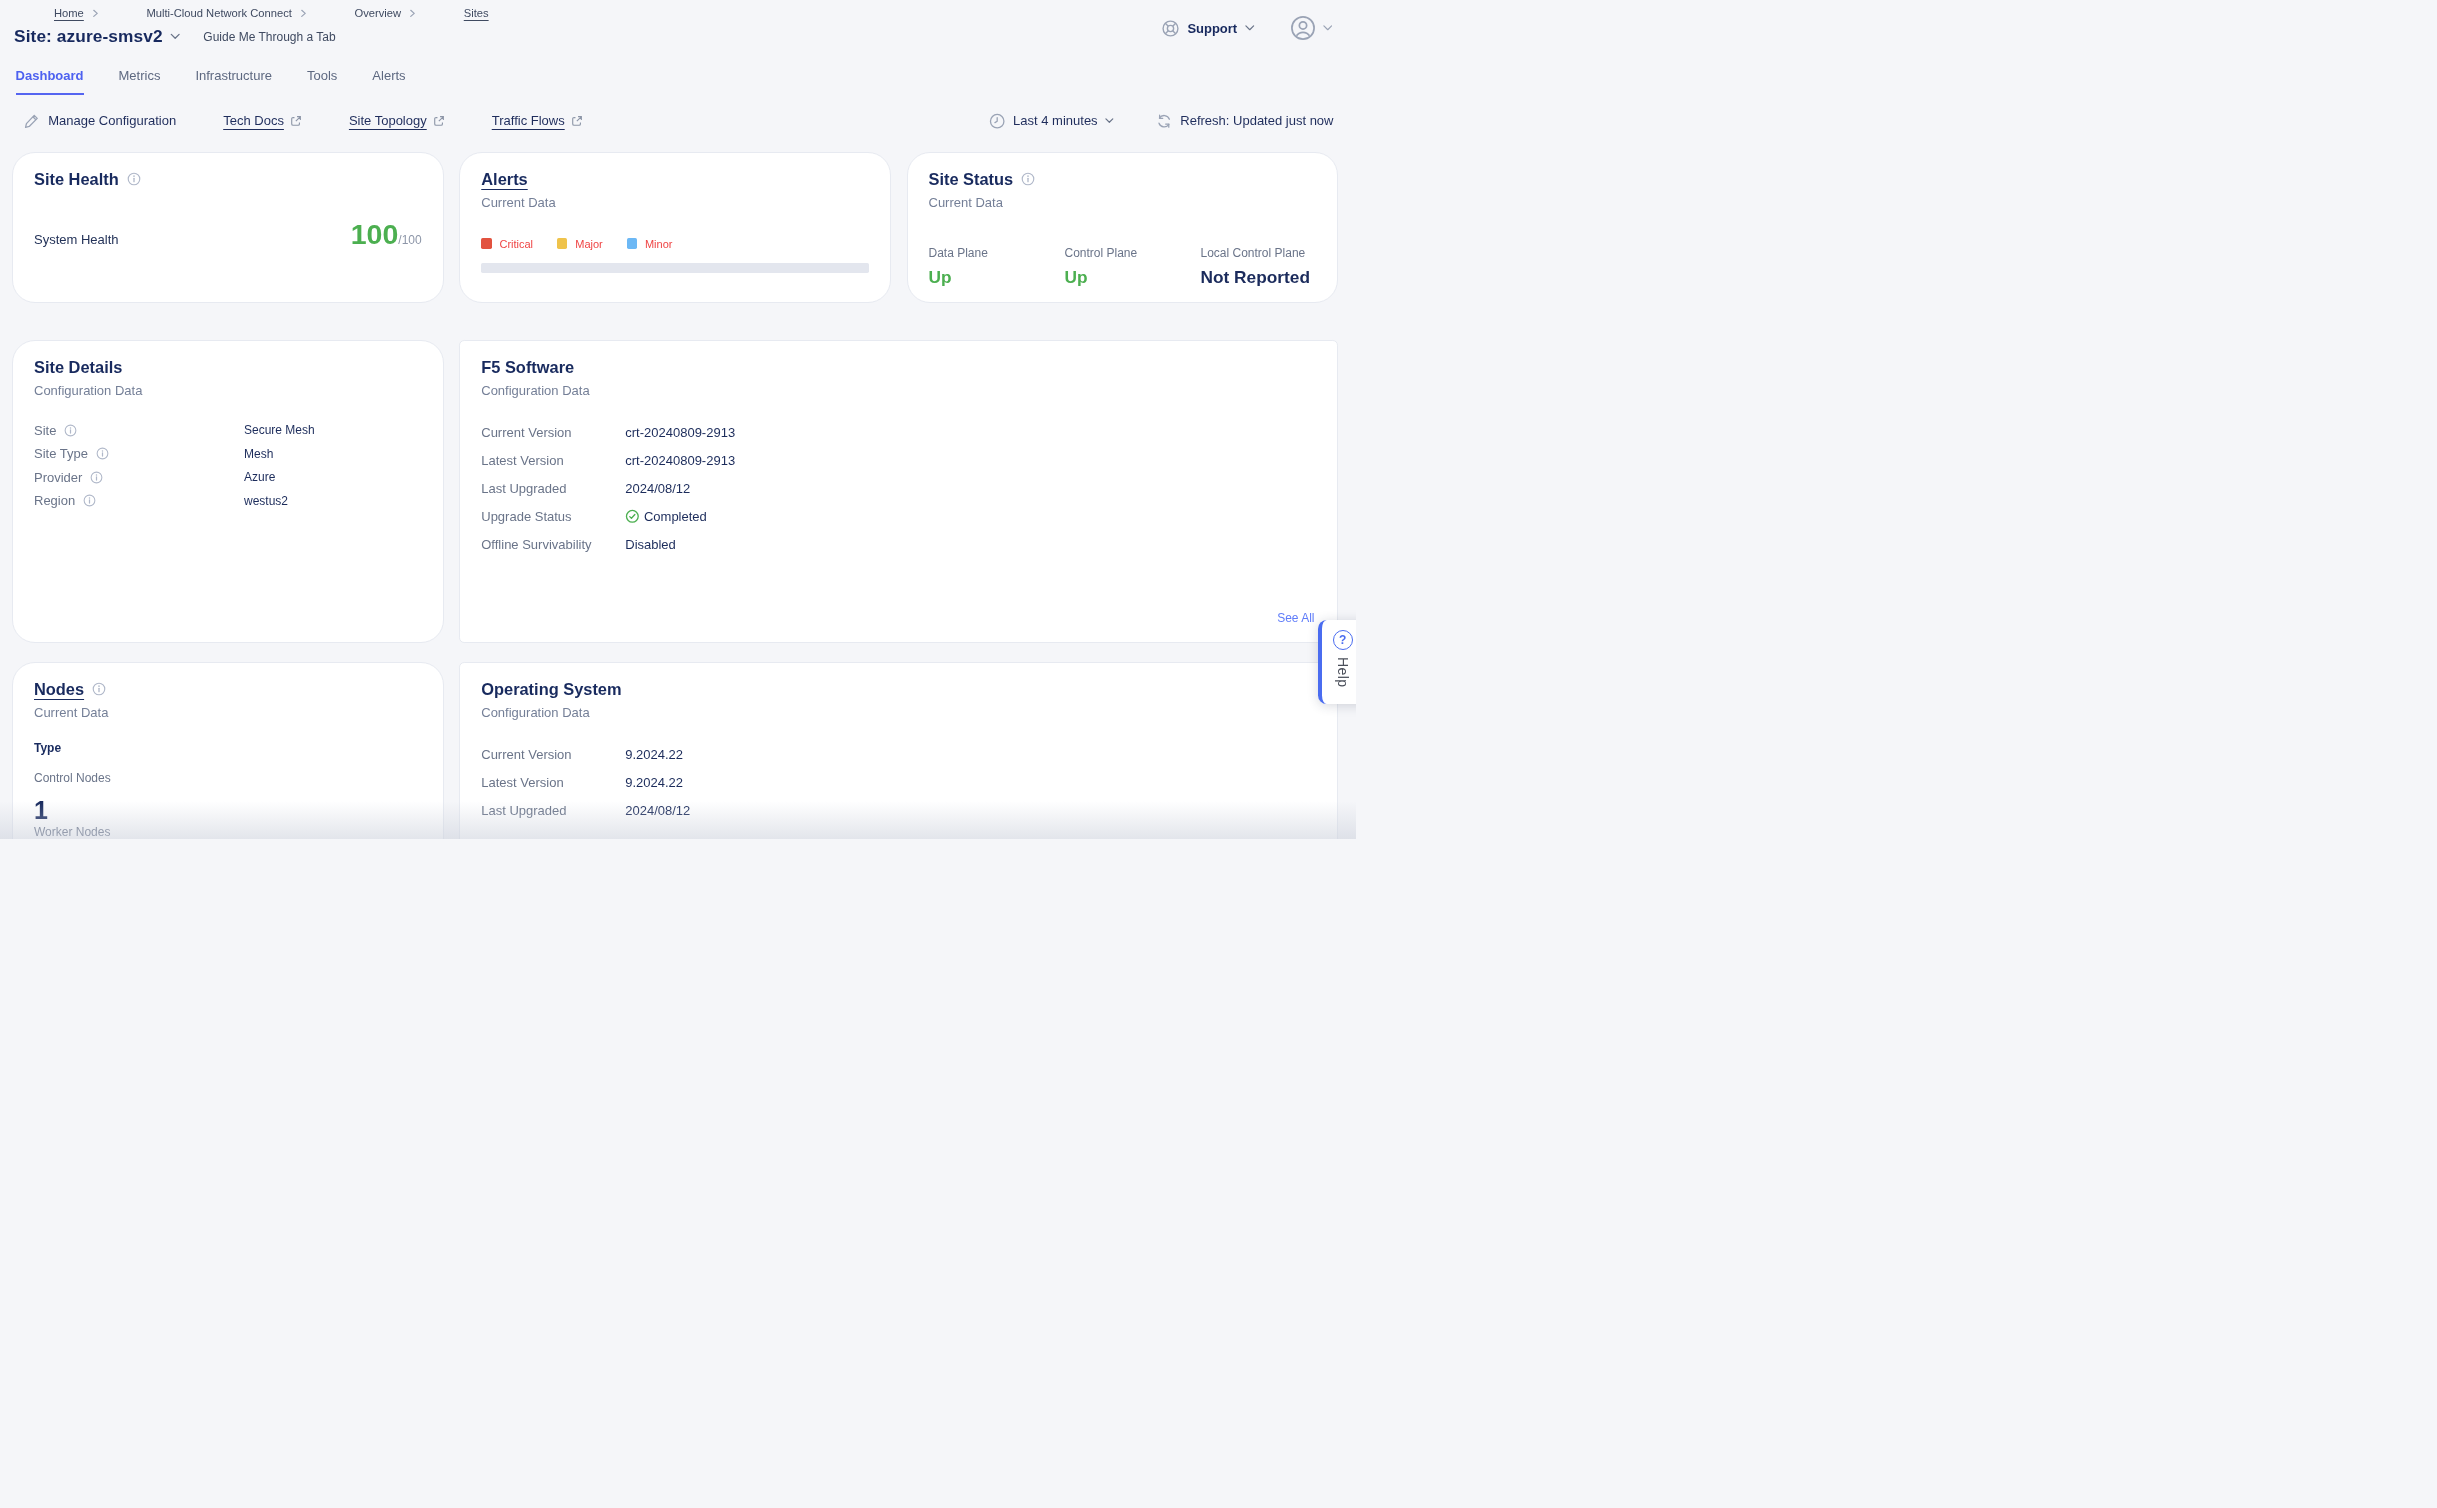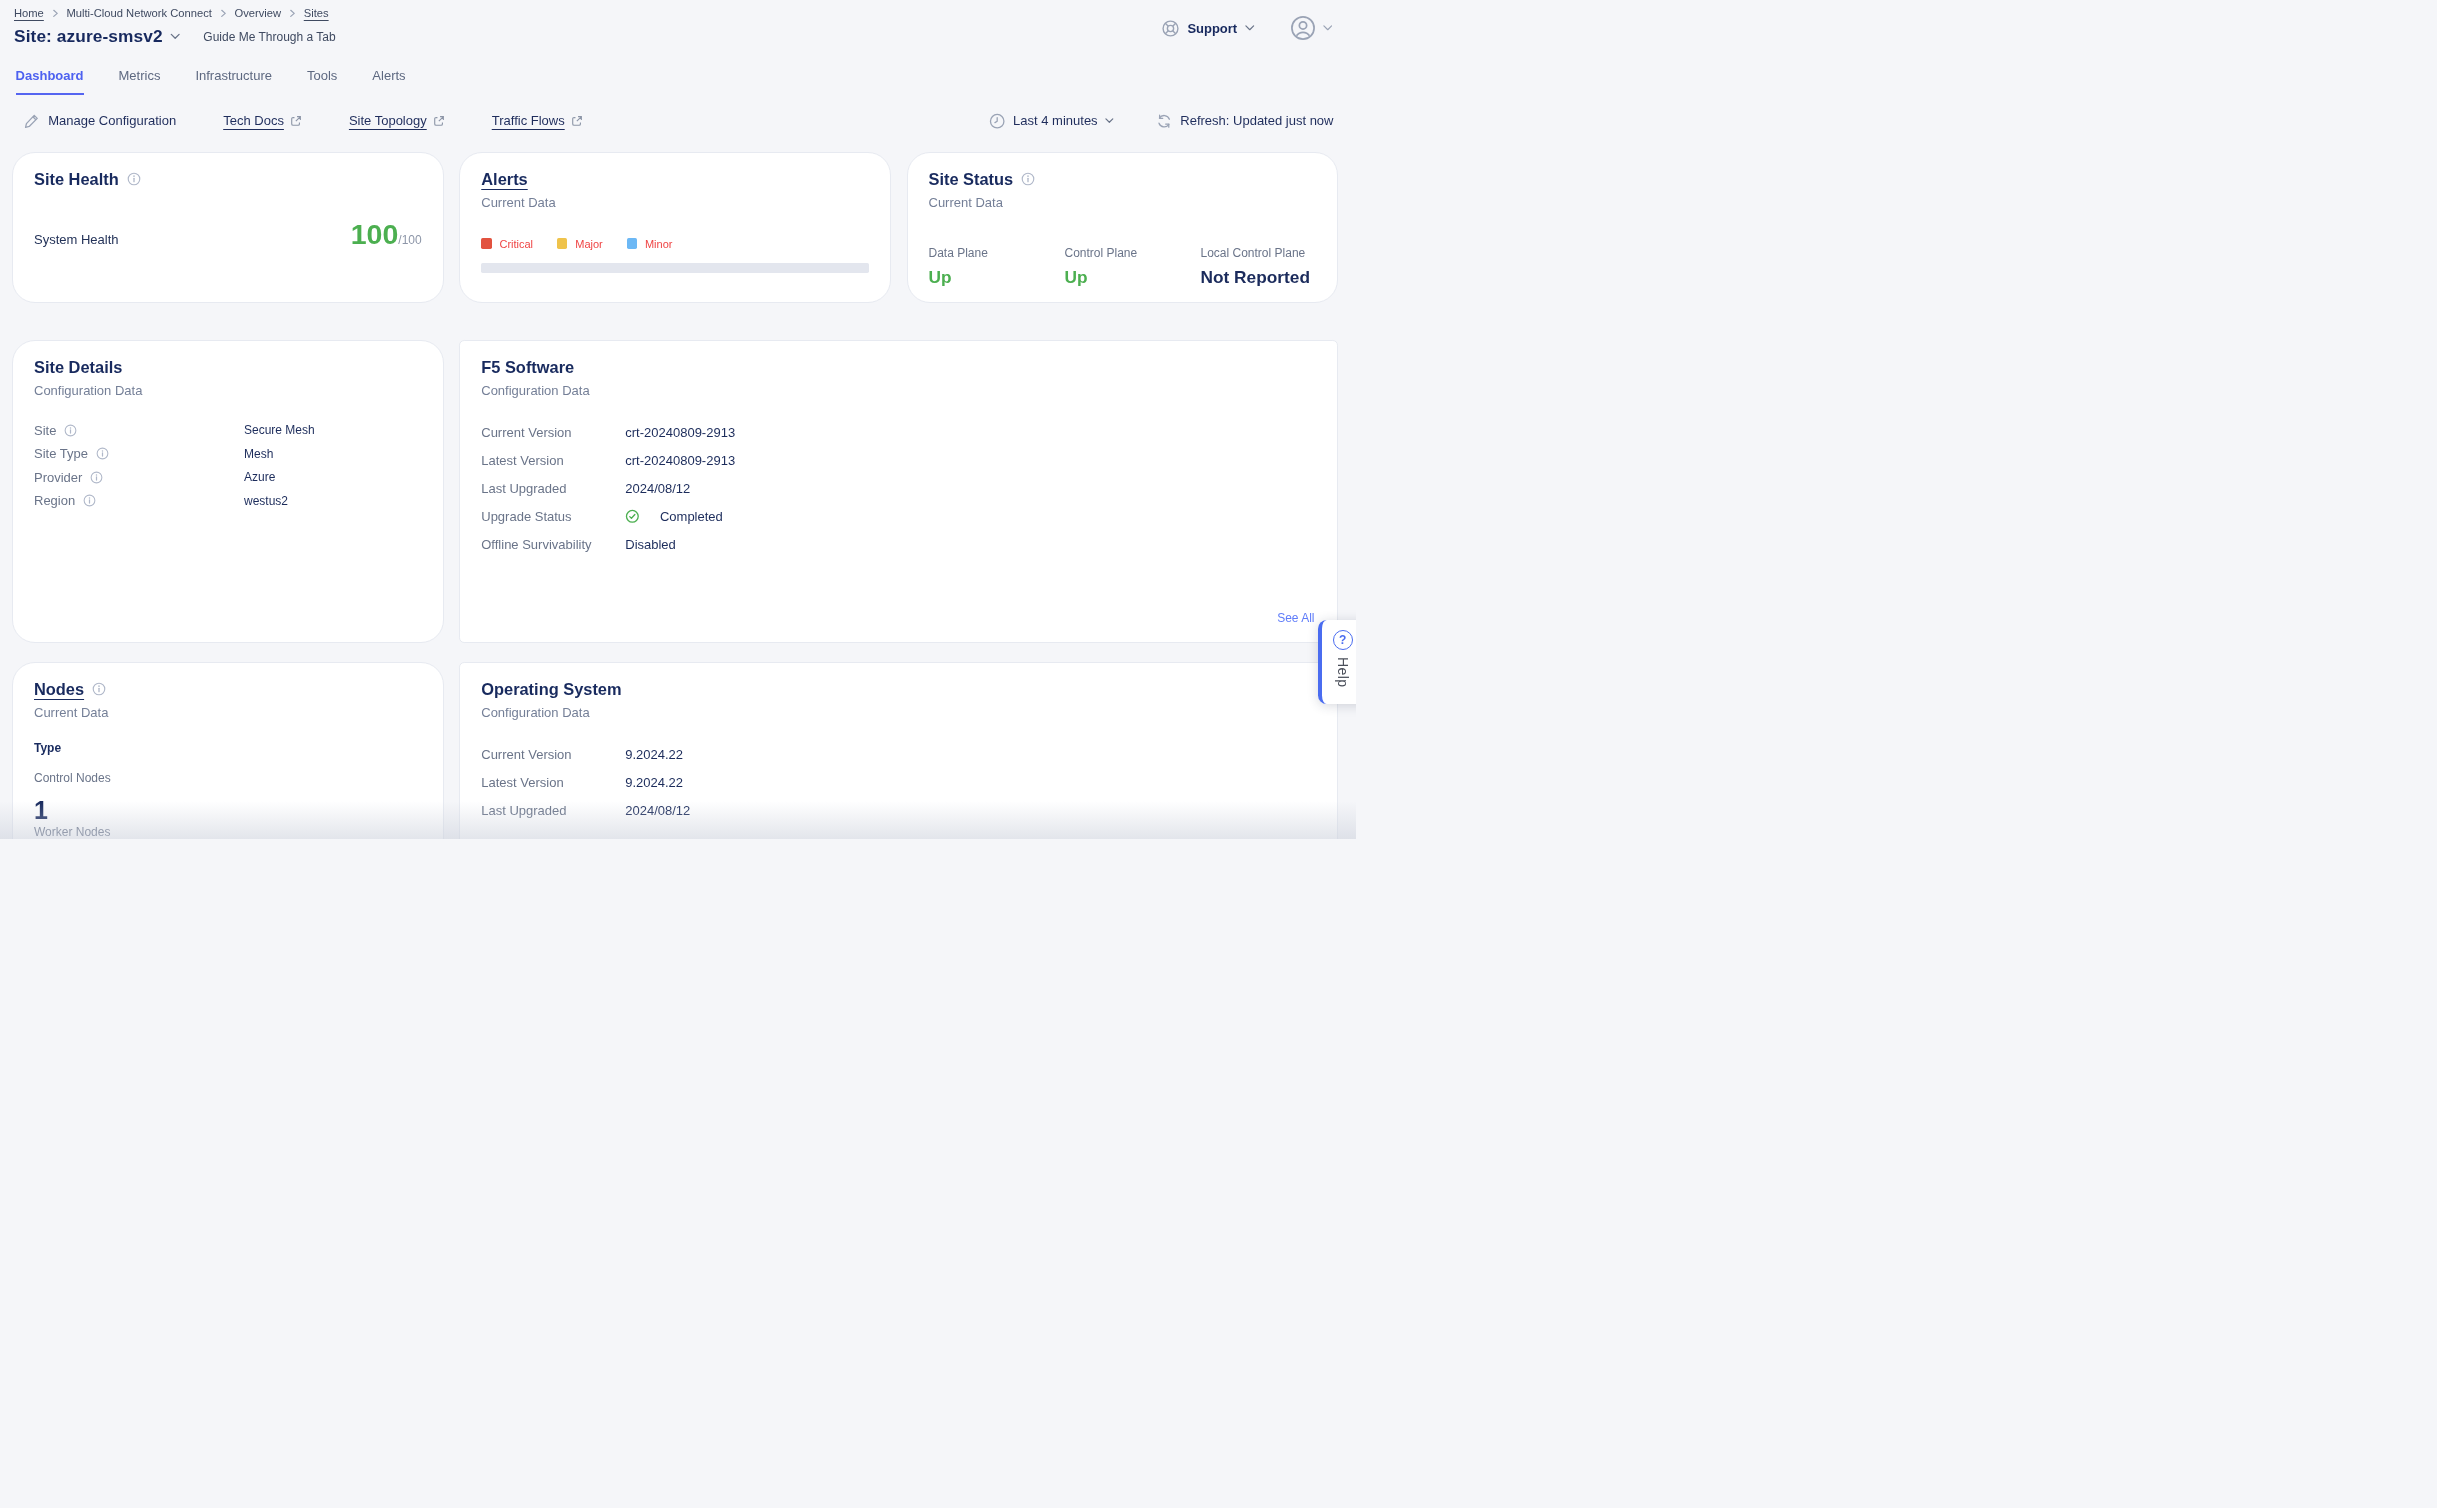--- a/index.html
+++ b/index.html
@@ -3,21 +3,21 @@
 <meta charset="utf-8">
 <style>
   * { margin:0; padding:0; box-sizing:border-box; }
   html,body { width:1356px; height:839px; overflow:hidden; }
   body { font-family:"Liberation Sans","DejaVu Sans",sans-serif; background:#f5f6f9; color:#1b2b5c; }
   .page { position:relative; width:1356px; height:839px; overflow:hidden; }
 
   
   .topbar { display:flex; justify-content:space-between; align-items:flex-start; padding:7px 24px 0 14px; }
   .breadcrumb { display:flex; align-items:center; gap:7.8px; font-size:11.2px; color:#3f4a61; }
-  .crumb { text-decoration:none; color:#3f4a61; cursor:pointer; }
+  .crumb { text-decoration:none; color:#3f4a61; cursor:pointer;margin-left:40px; }
   .crumb.u { text-decoration:underline; text-underline-offset:2.6px; }
   .crumb-sep svg { display:block; }
   .site-title-row { display:flex; align-items:center; margin-top:7px; }
   .site-title { font-size:17.3px; font-weight:700; color:#17295e; letter-spacing:0.1px; }
   .title-chev { margin-left:7.8px; display:flex; }
   .guide-link { margin-left:22.5px; font-size:12px; color:#3f4a61; cursor:pointer; }
   .topbar-right { display:flex; align-items:center; gap:35px; margin-top:8px; }
   .support-btn { display:flex; align-items:center; gap:7.8px; cursor:pointer; }
   .support-label { font-size:13px; font-weight:700; color:#17295e; }
   .avatar-btn { display:flex; align-items:center; gap:7px; cursor:pointer; }
@@ -70,21 +70,21 @@
   .status-label { font-size:12px; color:#6a7489; margin-bottom:7.8px; }
   .status-value { font-size:17.3px; font-weight:700; }
 
   
   .kv { margin-top:21px; }
   .kv-row { display:grid; grid-template-columns:210px 1fr; align-items:center; min-height:23.4px; }
   .kv-row.wide { grid-template-columns:144px 1fr; min-height:28px; }
   .kv-label { font-size:13px; color:#6a7489; display:flex; align-items:center; gap:7.8px; }
   .kv-value { font-size:12px; color:#1c2c5b; }
   .kv-row.wide .kv-value { font-size:13px; }
-  .val-with-icon { display:flex; align-items:flex-end; gap:20px; }
+  .val-with-icon { display:flex; align-items:flex-end; gap:4px; }
 
   
   .group-label { margin-top:21.6px; font-size:12px; font-weight:700; color:#182a5e; }
   .stats { margin-top:16px; display:flex;flex-direction:column; }
   .stat { width:205px; }
   .stat-label { font-size:12px; color:#6a7489; }
   .stat-value { margin-top:10.4px; font-size:25px; font-weight:700; color:#182a5e; }
 
   .see-all { position:absolute; right:22.5px; bottom:17.3px; font-size:12px; color:#5f7cf9; cursor:pointer; }
 

